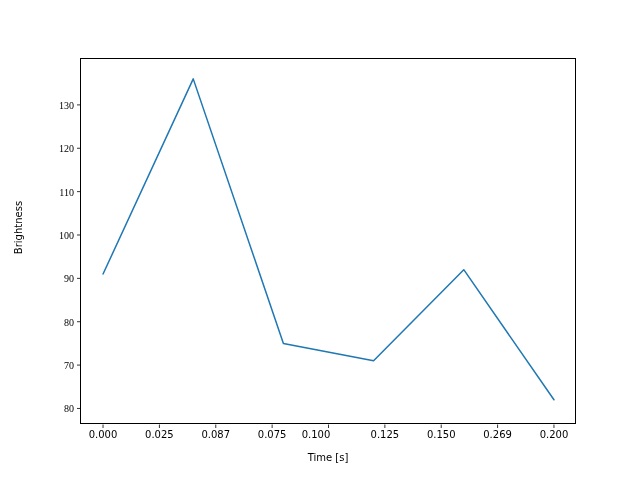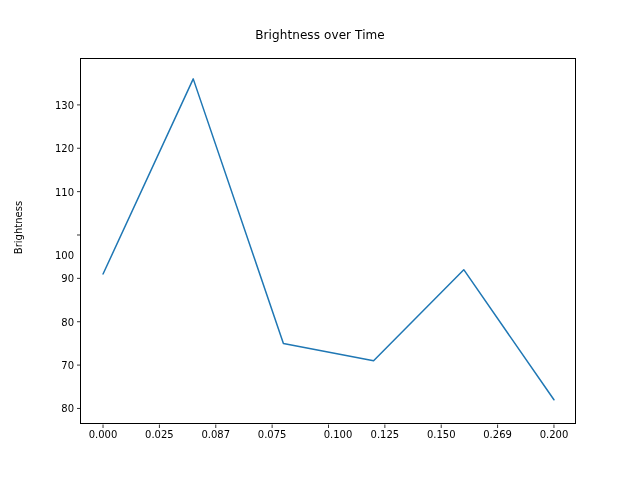--- a/index.html
+++ b/index.html
@@ -51,20 +51,21 @@
   }
   .tick-label-y {
     position: absolute;
     right: 0;
     width: 60px;
     text-align: right;
     font-size: 10px;
     color: #000000;
     transform: translateY(-50%);
     white-space: nowrap;
+    font-family: Liberation Serif, serif;
   }
   #y-tick-labels {
     position: absolute;
     left: 8px;
     top: 0;
     width: 66px;
     height: 480px;
   }
   .tick-label-x {
     position: absolute;
@@ -102,21 +103,20 @@
     color: #000000;
     transform: rotate(-90deg);
     transform-origin: center center;
   }
 </style>
 </head>
 <body>
 
 <div id="figure">
 
-  <div id="chart-title">Brightness over Time</div>
 
   <div id="axes-area"></div>
 
   <svg id="plot-svg" viewBox="0 0 640 480" xmlns="http://www.w3.org/2000/svg">
     <g id="x-ticks">
         <line x1="103.04545454545455" x2="103.04545454545455" y1="424.5" y2="428" stroke="#000000" stroke-width="0.8"></line>
         <line x1="159.40909090909093" x2="159.40909090909093" y1="424.5" y2="428" stroke="#000000" stroke-width="0.8"></line>
         <line x1="215.77272727272728" x2="215.77272727272728" y1="424.5" y2="428" stroke="#000000" stroke-width="0.8"></line>
         <line x1="272.1363636363636" x2="272.1363636363636" y1="424.5" y2="428" stroke="#000000" stroke-width="0.8"></line>
         <line x1="328.5" x2="328.5" y1="424.5" y2="428" stroke="#000000" stroke-width="0.8"></line>
@@ -138,32 +138,33 @@
     <g id="data-lines">
         <polyline points="103.05,274.02 193.23,78.88 283.41,343.41 373.59,360.75 463.77,269.69 553.95,399.78" fill="none" stroke="#1f77b4" stroke-width="1.5" stroke-linejoin="round" stroke-linecap="round"></polyline>
       </g>
   </svg>
 
   <div id="y-tick-labels">
       <div class="tick-label-y" style="top: 408.455px;">80</div>
       <div class="tick-label-y" style="top: 365.09px;">70</div>
       <div class="tick-label-y" style="top: 321.725px;">80</div>
       <div class="tick-label-y" style="top: 278.36px;">90</div>
-      <div class="tick-label-y" style="top: 234.995px; margin-top: 20px;">100</div>
+      <div class="tick-label-y" style="top: 234.995px;">100</div>
       <div class="tick-label-y" style="top: 191.63px; text-align: right;">110</div>
       <div class="tick-label-y" style="top: 148.265px;">120</div>
       <div class="tick-label-y" style="top: 104.9px;">130</div>
     </div>
   <div id="x-tick-labels">
       <div class="tick-label-x" style="left: 103.045px;">0.000</div>
       <div class="tick-label-x" style="left: 159.409px;">0.025</div>
       <div class="tick-label-x" style="left: 215.773px;">0.087</div>
       <div class="tick-label-x" style="left: 272.136px;">0.075</div>
-      <div class="tick-label-x" style="left: 338px;">0.100</div>
+      <div class="tick-label-x" style="left: 316px;">0.100</div>
       <div class="tick-label-x" style="left: 384.864px;">0.125</div>
       <div class="tick-label-x" style="left: 441.227px;">0.150</div>
       <div class="tick-label-x" style="left: 497.591px;">0.269</div>
       <div class="tick-label-x" style="left: 553.955px;">0.200</div>
     </div>
 
+  <div id="x-axis-label">Time [s]</div>
   <div id="y-axis-label">Brightness</div>
 
 </div>
 
 </body></html>

